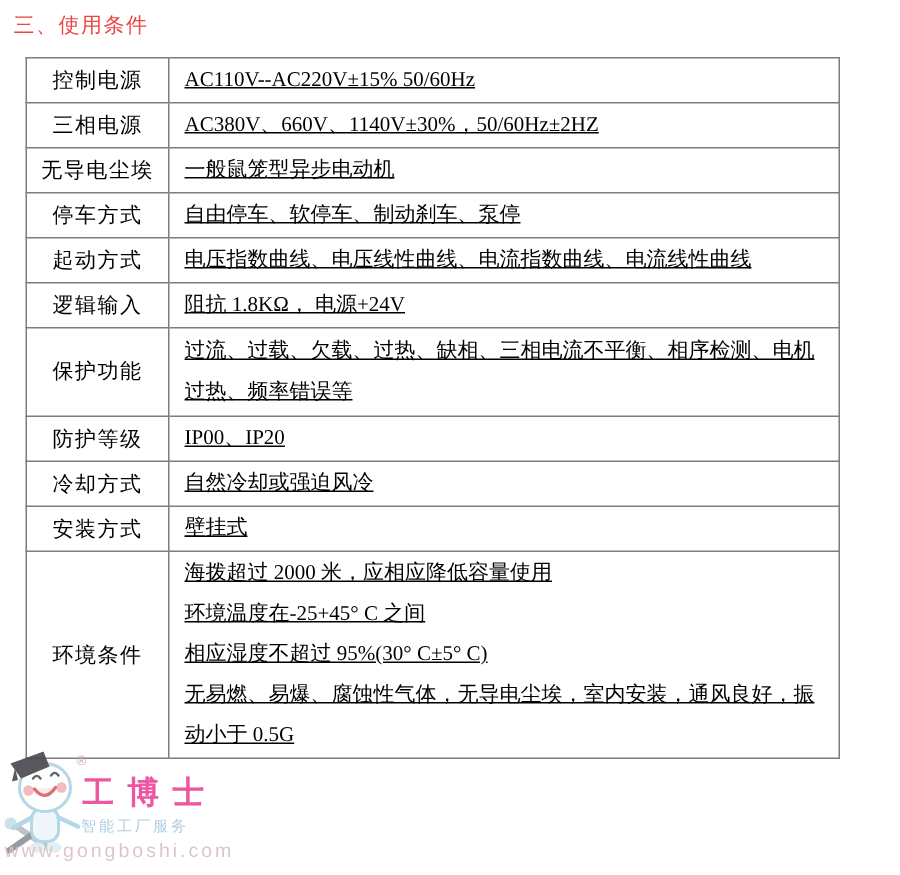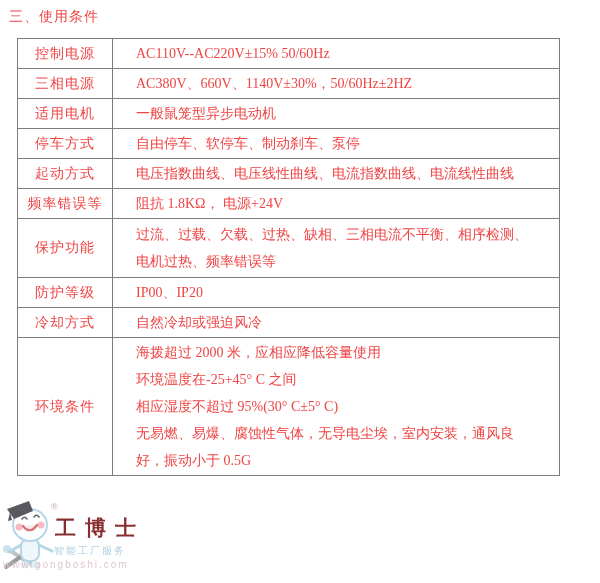--- a/index.html
+++ b/index.html
@@ -15,94 +15,98 @@
     letter-spacing:1px;
   }
   table.spec {
     position:absolute; left:17px; top:38px; width:543px;
     border-collapse:collapse; table-layout:fixed;
     border:1px solid #6f6f6f;
   }
   table.spec td {
     border:1px solid #7d7d7d;
     font-size:14px; vertical-align:middle;
-    color:#ef4444;
+    color:#000000;
   }
   td.lbl { width:95px; text-align:center; letter-spacing:1px; }
-  td.val { padding:1px 23px; line-height:27px; }
+  td.val { padding:1px 10px; line-height:27px;text-decoration:underline; }
   tr.std td  { height:29px; }
   tr.tall td { height:59px; }
   tr.env td  { height:135px; }
   tr.env td.val div { line-height:27px; }
 
   
   .watermark { position:absolute; left:0; top:496px; width:160px; height:87px; pointer-events:none; opacity:0.92; }
   .wm-mascot { position:absolute; left:2px; top:3px; }
   .wm-reg {
     position:absolute; left:51px; top:6px;
     font-size:9px; color:#c9a3ab;
     font-family:"Liberation Sans","DejaVu Sans",sans-serif;
   }
   .wm-brand {
     position:absolute; left:55px; top:18px;
-    font-size:21px; font-weight:bold; color:#7f1d1d;
+    font-size:21px; font-weight:bold; color:#ec4899;
     letter-spacing:9px; white-space:nowrap;text-align:center;
   }
   .wm-tagline {
     position:absolute; left:54px; top:48px;
     font-size:10px; color:#a9cbdd; letter-spacing:2px; white-space:nowrap;
   }
   .wm-url {
     position:absolute; left:3px; top:63px;
-    font-size:10px; color:#dcc0c5; letter-spacing:2px; white-space:nowrap;
+    font-size:13px; color:#dcc0c5; letter-spacing:2px; white-space:nowrap;
     font-family:"Liberation Sans","DejaVu Sans",sans-serif;
   }
 </style>
 </head>
 <body>
 
 <div class="doc-title">三、使用条件</div>
 
 <table class="spec">
   <tbody>
     <tr class="std">
       <td class="lbl">控制电源</td>
       <td class="val">AC110V--AC220V±15%   50/60Hz</td>
     </tr>
     <tr class="std">
       <td class="lbl">三相电源</td>
       <td class="val">AC380V、660V、1140V±30%，50/60Hz±2HZ</td>
     </tr>
     <tr class="std">
-      <td class="lbl">适用电机</td>
+      <td class="lbl">无导电尘埃</td>
       <td class="val">一般鼠笼型异步电动机</td>
     </tr>
     <tr class="std">
       <td class="lbl">停车方式</td>
       <td class="val">自由停车、软停车、制动刹车、泵停</td>
     </tr>
     <tr class="std">
       <td class="lbl">起动方式</td>
       <td class="val">电压指数曲线、电压线性曲线、电流指数曲线、电流线性曲线</td>
     </tr>
     <tr class="std">
-      <td class="lbl">频率错误等</td>
+      <td class="lbl">逻辑输入</td>
       <td class="val">阻抗 1.8KΩ， 电源+24V</td>
     </tr>
     <tr class="tall">
       <td class="lbl">保护功能</td>
       <td class="val">过流、过载、欠载、过热、缺相、三相电流不平衡、相序检测、电机过热、频率错误等</td>
     </tr>
     <tr class="std">
       <td class="lbl">防护等级</td>
       <td class="val">IP00、IP20</td>
     </tr>
     <tr class="std">
       <td class="lbl">冷却方式</td>
       <td class="val">自然冷却或强迫风冷</td>
+    </tr>
+    <tr class="std">
+      <td class="lbl">安装方式</td>
+      <td class="val">壁挂式</td>
     </tr>
     <tr class="env">
       <td class="lbl">环境条件</td>
       <td class="val">
         <div>海拨超过 2000 米，应相应降低容量使用</div>
         <div>环境温度在-25+45° C 之间</div>
         <div>相应湿度不超过 95%(30° C±5° C)</div>
         <div>无易燃、易爆、腐蚀性气体，无导电尘埃，室内安装，通风良好，振动小于 0.5G</div>
       </td>
     </tr>

